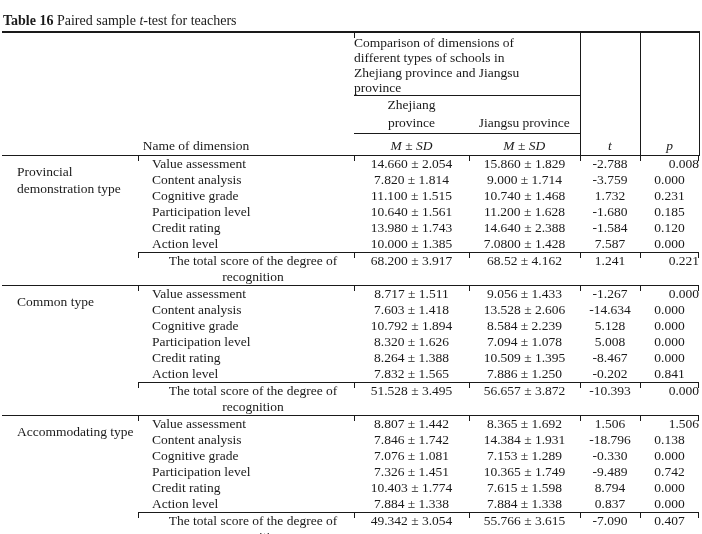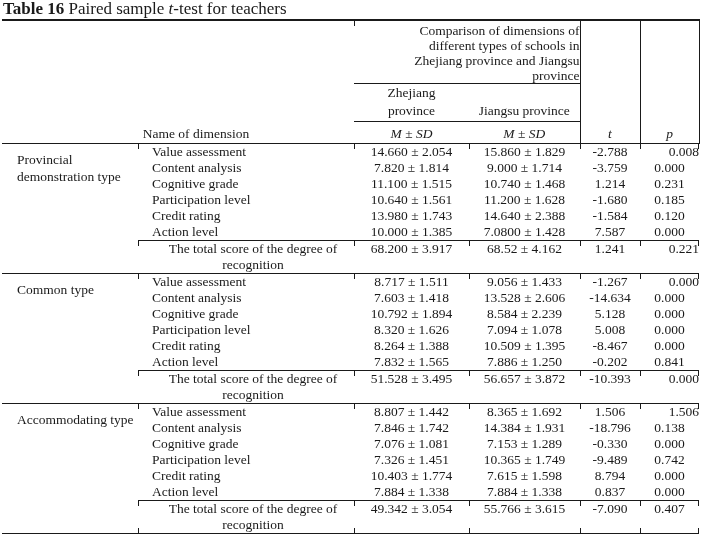--- a/index.html
+++ b/index.html
@@ -1,34 +1,34 @@
 <!DOCTYPE html>
 <html><head>
 <meta charset="utf-8">
 <style>
   html,body { margin:0; padding:0; background:#ffffff; }
   .page {
     width:702px; height:534px; background:#fff; overflow:hidden;
     font-family:"Liberation Serif", serif; color:#1a1a1a;
     position:relative;
   }
-  .title { padding:0 0 2px 3px; font-size:17px; line-height:17px; white-space:pre; }
+  .title { padding:12px 0 2px 3px; font-size:14px; line-height:17px; white-space:pre; }
   .title .bold { font-weight:bold; }
   .title .it { font-style:italic; }
 
   table.ttest {
     border-collapse:collapse; table-layout:fixed;
     margin-left:2px; width:697px; font-size:13.5px;
   }
   td { padding:0; vertical-align:top; line-height:16px; }
 
   
   .h-empty  { border-top:2px solid #1a1a1a; }
   .h-group  { border-top:2px solid #1a1a1a; border-bottom:1px solid #1a1a1a;
-              text-align:right; line-height:15px; height:60px; padding-top:2px; }
+              text-align:left; line-height:15px; height:60px; padding-top:2px; }
   .h-group .wrap { display:inline-block; max-width:196px; }
   .h-prov   { border-bottom:1px solid #1a1a1a; text-align:center;
               vertical-align:bottom; height:31px; padding-bottom:1px; line-height:18px; }
   .h-prov .narrow { display:inline-block; max-width:62px; }
   .h-name   { border-bottom:1px solid #1a1a1a; text-align:center; vertical-align:bottom;
               height:20px; padding-left:36px; padding-bottom:1px; }
   .h-stat   { border-bottom:1px solid #1a1a1a; text-align:center; vertical-align:bottom;
               height:20px; padding-bottom:1px; }
   .h-stat i { font-style:italic; }
   .h-t, .h-p {
@@ -109,21 +109,21 @@
       <td class="c-dim">Content analysis</td>
       <td class="c-num">7.820 ± 1.814</td>
       <td class="c-num">9.000 ± 1.714</td>
       <td class="c-t">-3.759</td>
       <td class="c-p">0.000</td>
     </tr>
     <tr class="body-row">
       <td class="c-dim">Cognitive grade</td>
       <td class="c-num">11.100 ± 1.515</td>
       <td class="c-num">10.740 ± 1.468</td>
-      <td class="c-t">1.214</td>
+      <td class="c-t">1.732</td>
       <td class="c-p">0.231</td>
     </tr>
     <tr class="body-row">
       <td class="c-dim">Participation level</td>
       <td class="c-num">10.640 ± 1.561</td>
       <td class="c-num">11.200 ± 1.628</td>
       <td class="c-t">-1.680</td>
       <td class="c-p">0.185</td>
     </tr>
     <tr class="body-row">

